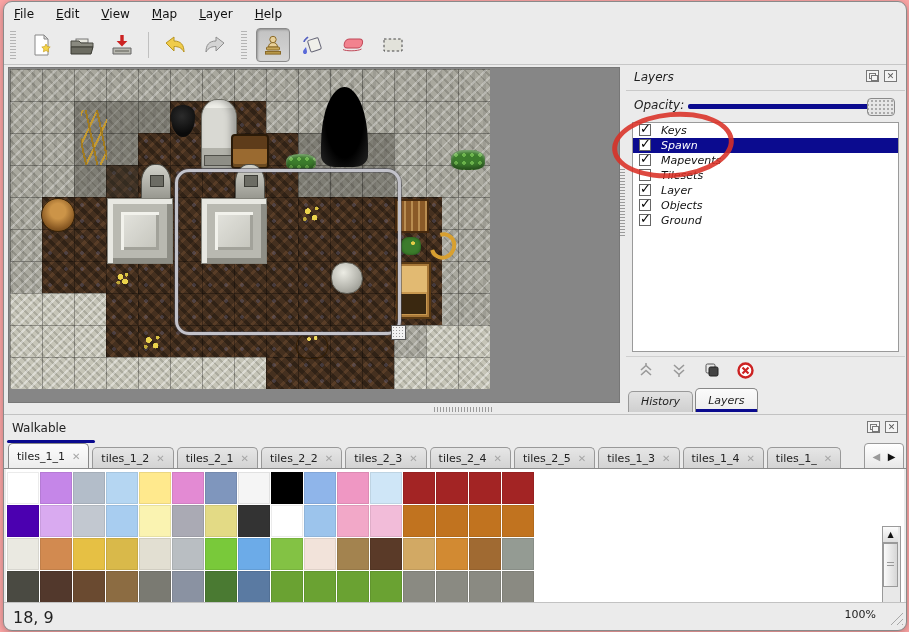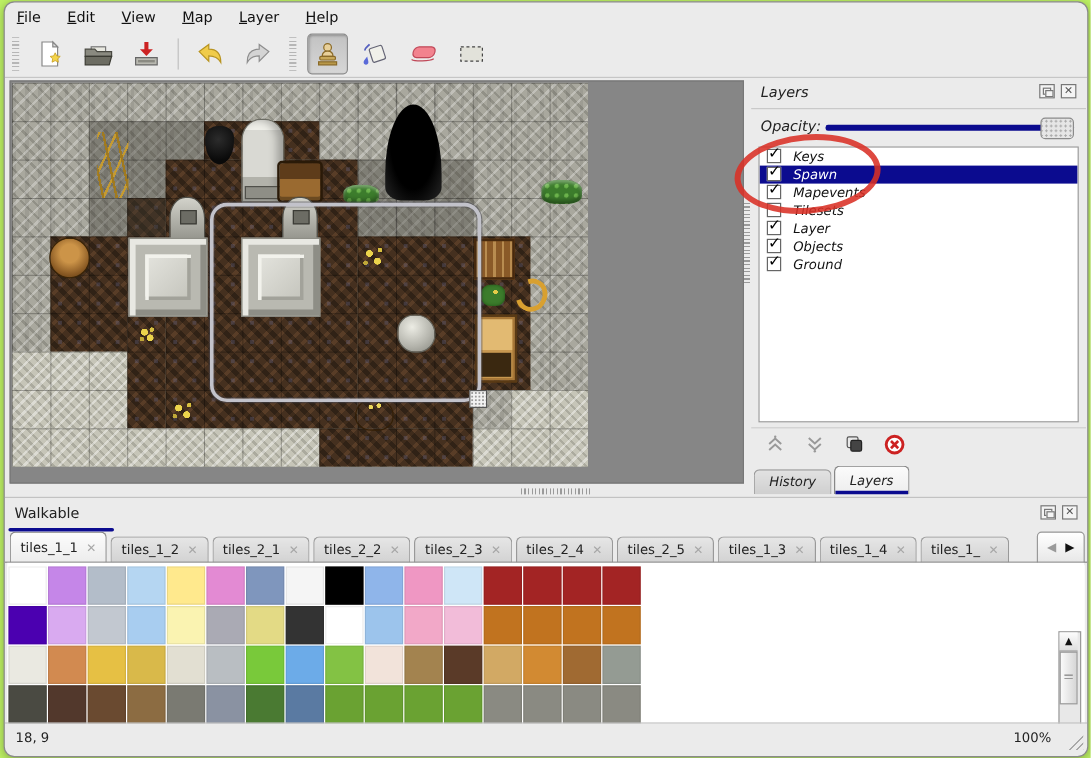--- a/index.html
+++ b/index.html
@@ -1,16 +1,16 @@
 <!DOCTYPE html>
 <html style="--accent: #0b0b8f; --annotation: #d93025; --window-bg: #ebebeb; --map-bg: #868686; --wall-color: #a9a89e; --floor-color: #45301f; --rockfloor-color: #c6c5b8;"><head>
 <meta charset="utf-8">
 <style>
   html,body{margin:0;padding:0;background:#fff;font-family:"DejaVu Sans","Liberation Sans",sans-serif;}
-  #stage{position:relative;width:909px;height:632px;background:#bef264;overflow:hidden;}
+  #stage{position:relative;width:909px;height:632px;background:#fca5a5;overflow:hidden;}
   #window{position:absolute;left:3px;top:1px;width:902px;height:628px;background:#ebebeb;
           border:1px solid #8a8a8a;border-radius:9px;box-shadow:0 2px 8px rgba(0,0,0,.28);overflow:hidden;}
 
   
   #menubar{position:absolute;left:0;top:0;width:100%;height:24px;display:flex;align-items:center;padding-left:10px;box-sizing:border-box;}
   .menu-item{font-size:12px;color:#111;margin-right:22px;cursor:default;}
   .menu-item::first-letter{text-decoration:underline;}
 
   
   #toolbar{position:absolute;left:0;top:24px;width:100%;height:38px;border-bottom:1px solid #c6c6c6;display:flex;align-items:center;}
@@ -159,21 +159,21 @@
   
   #ts-scroll{position:absolute;right:3px;top:57px;width:17px;height:138px;background:#e8e8e8;border:1px solid #9a9a9a;}
   .sb-btn{position:absolute;left:0;width:15px;height:15px;background:linear-gradient(180deg,#fcfcfc,#dedede);border-bottom:1px solid #9a9a9a;
       display:flex;align-items:center;justify-content:center;font-size:8px;color:#111;}
   #sb-thumb{position:absolute;left:0;top:16px;width:15px;height:44px;background:linear-gradient(90deg,#fafafa,#d6d6d6);border:1px solid #9a9a9a;box-sizing:border-box;}
   #sb-thumb::after{content:"";position:absolute;left:3px;right:3px;top:18px;height:6px;
       background:repeating-linear-gradient(180deg,#999 0 1px,transparent 1px 3px);}
 
   
   #statusbar{position:absolute;left:0;top:600px;width:100%;height:28px;border-top:1px solid #c2c2c2;}
-  #status-coords{position:absolute;left:9px;top:5px;font-size:11px;color:#222;}
+  #status-coords{position:absolute;left:9px;top:5px;font-size:16px;color:#222;}
   #status-zoom{position:absolute;right:30px;top:5px;font-size:11px;color:#222;}
   #resize-grip{position:absolute;right:3px;bottom:6px;width:14px;height:14px;
       background:repeating-linear-gradient(135deg,transparent 0 3px,#a8a8a8 3px 4px);clip-path:polygon(100% 0,100% 100%,0 100%);}
   svg{overflow:visible;}
 </style>
 </head>
 <body>
 
 <div id="stage">
   <div id="window">

